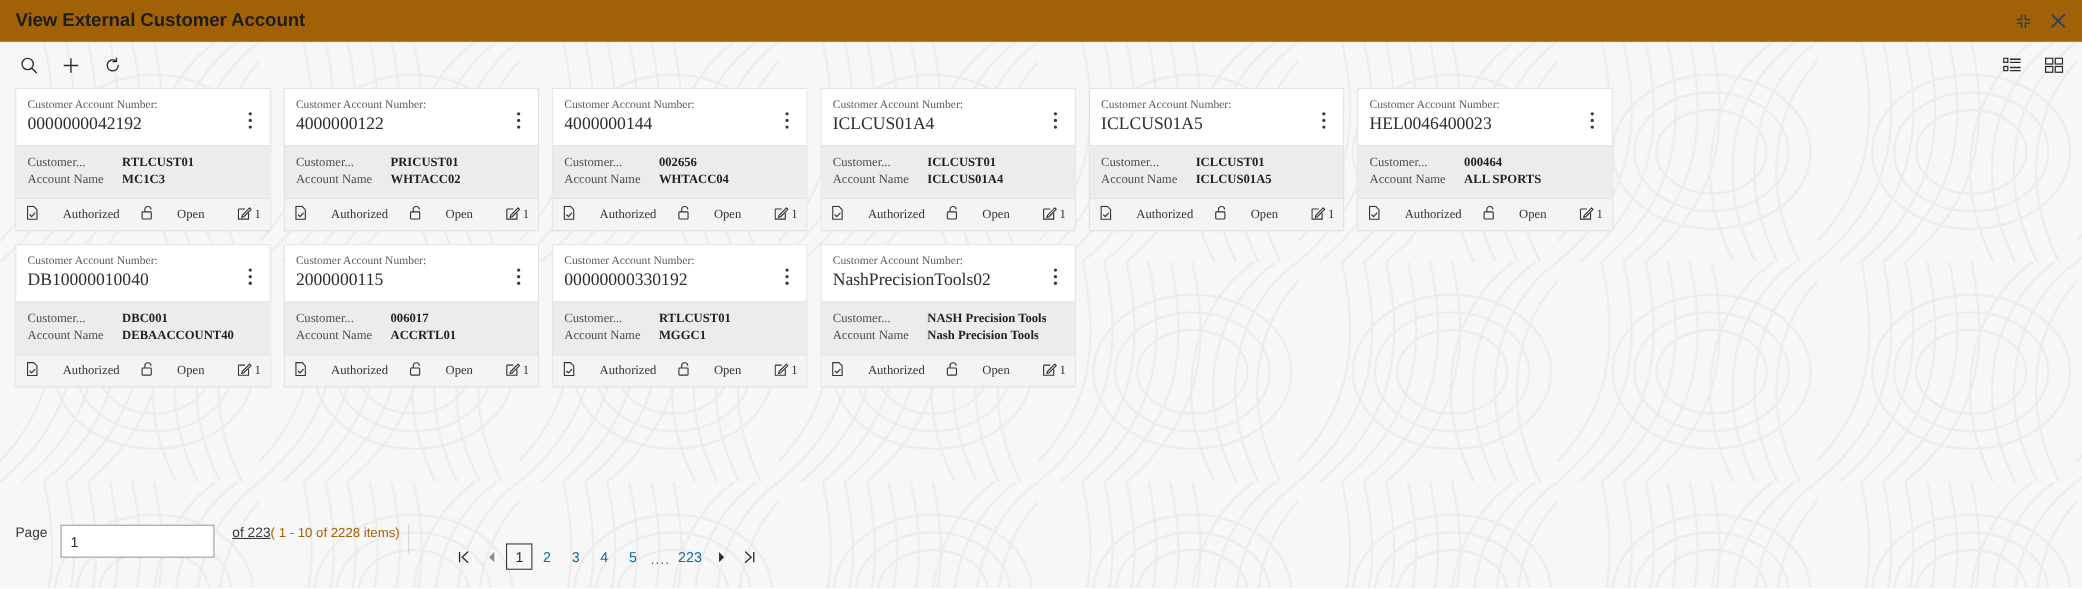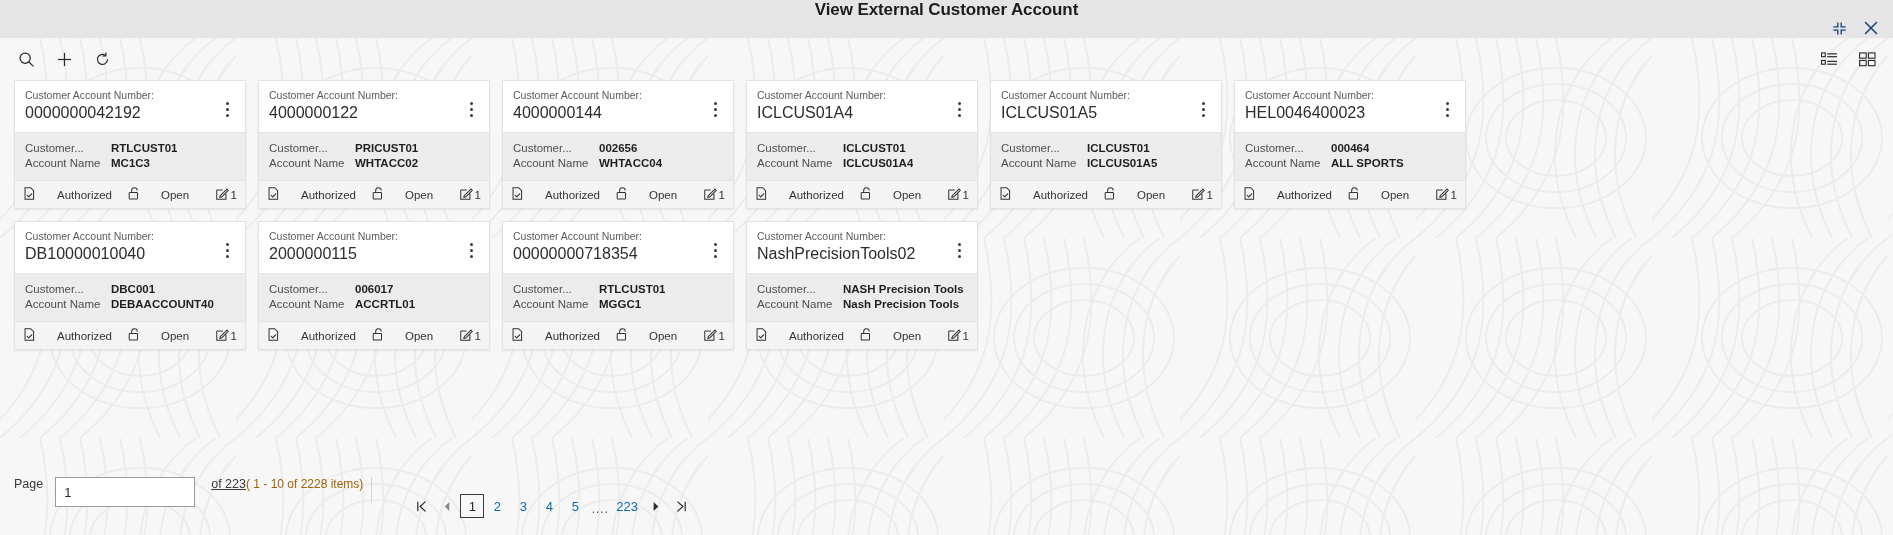--- a/index.html
+++ b/index.html
@@ -8,27 +8,26 @@
     width: 1893px; height: 535px;
     overflow: hidden;
     font-family: "Liberation Sans", sans-serif;
     background: #ffffff;
     color: #3c3c3c;
   }
 
   
   .titlebar {
     height: 38px;
-    background: #e5e5e5;
+    background: #a16207;
     display: flex;
     align-items: center;
     padding: 0 14px 0 14px;
     position: relative;
     z-index: 5;
-    flex-direction: column;
   }
   .page-title {
     font-size: 17px;
     font-weight: bold;
     color: #1d1d1d;
     letter-spacing: -0.1px;
   }
   .titlebar-actions {
     margin-left: auto;
     display: flex;
@@ -72,20 +71,21 @@
   
   .card-area {
     position: relative;
     z-index: 3;
     padding: 0 14px;
   }
   .card-row {
     display: flex;
     gap: 12px;
     margin-bottom: 12px;
+    font-family: Liberation Serif, serif;
   }
   .card {
     width: 232px;
     background: #ffffff;
     border: 1px solid #e2e2e2;
     box-shadow: 0 1px 2px rgba(0,0,0,0.07);
     display: flex;
     flex-direction: column;
     font-size: 12px;
   }
@@ -752,21 +752,21 @@
             </span>
             <span>1</span>
           </div>
         </div>
       </div>
 
       <div class="card">
         <div class="card-head">
           <div class="card-head-texts">
             <div class="card-label">Customer Account Number:</div>
-            <div class="card-value">00000000718354</div>
+            <div class="card-value">00000000330192</div>
           </div>
           <div class="kebab">
               <span></span>
               <span></span>
               <span></span>
             </div>
         </div>
         <div class="card-body">
           <div class="body-row">
             <div class="body-key">Customer...</div>

